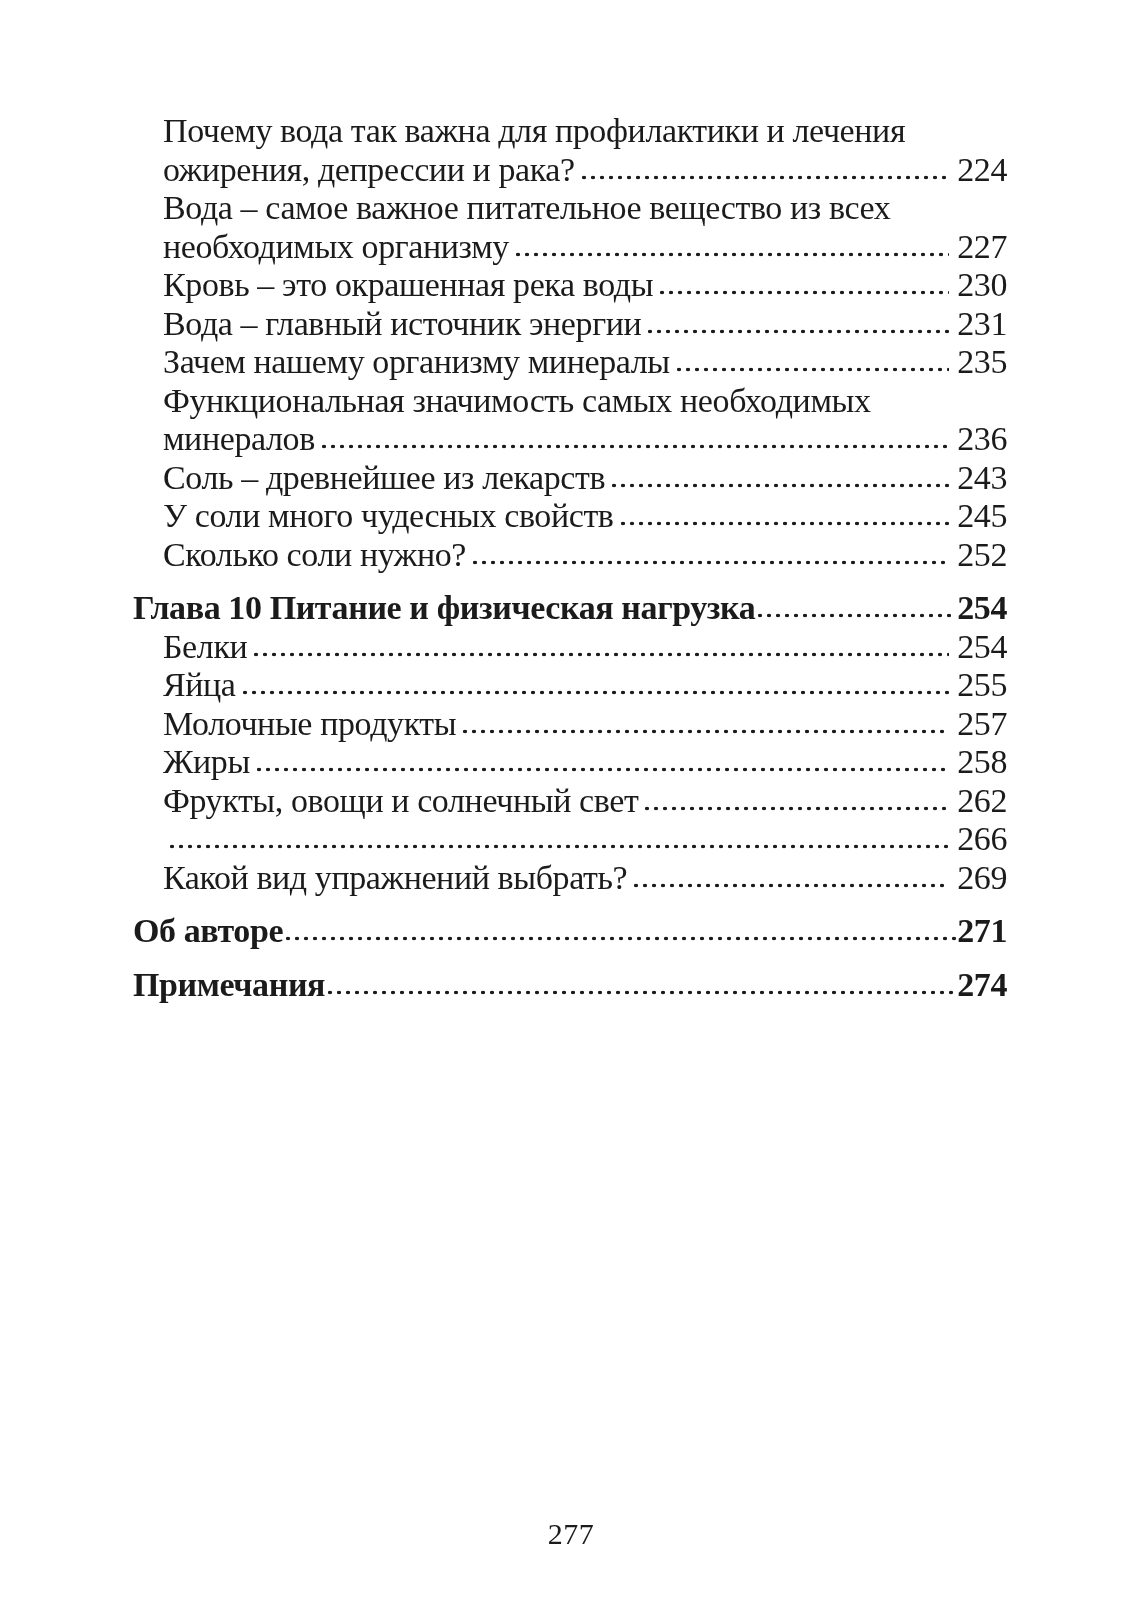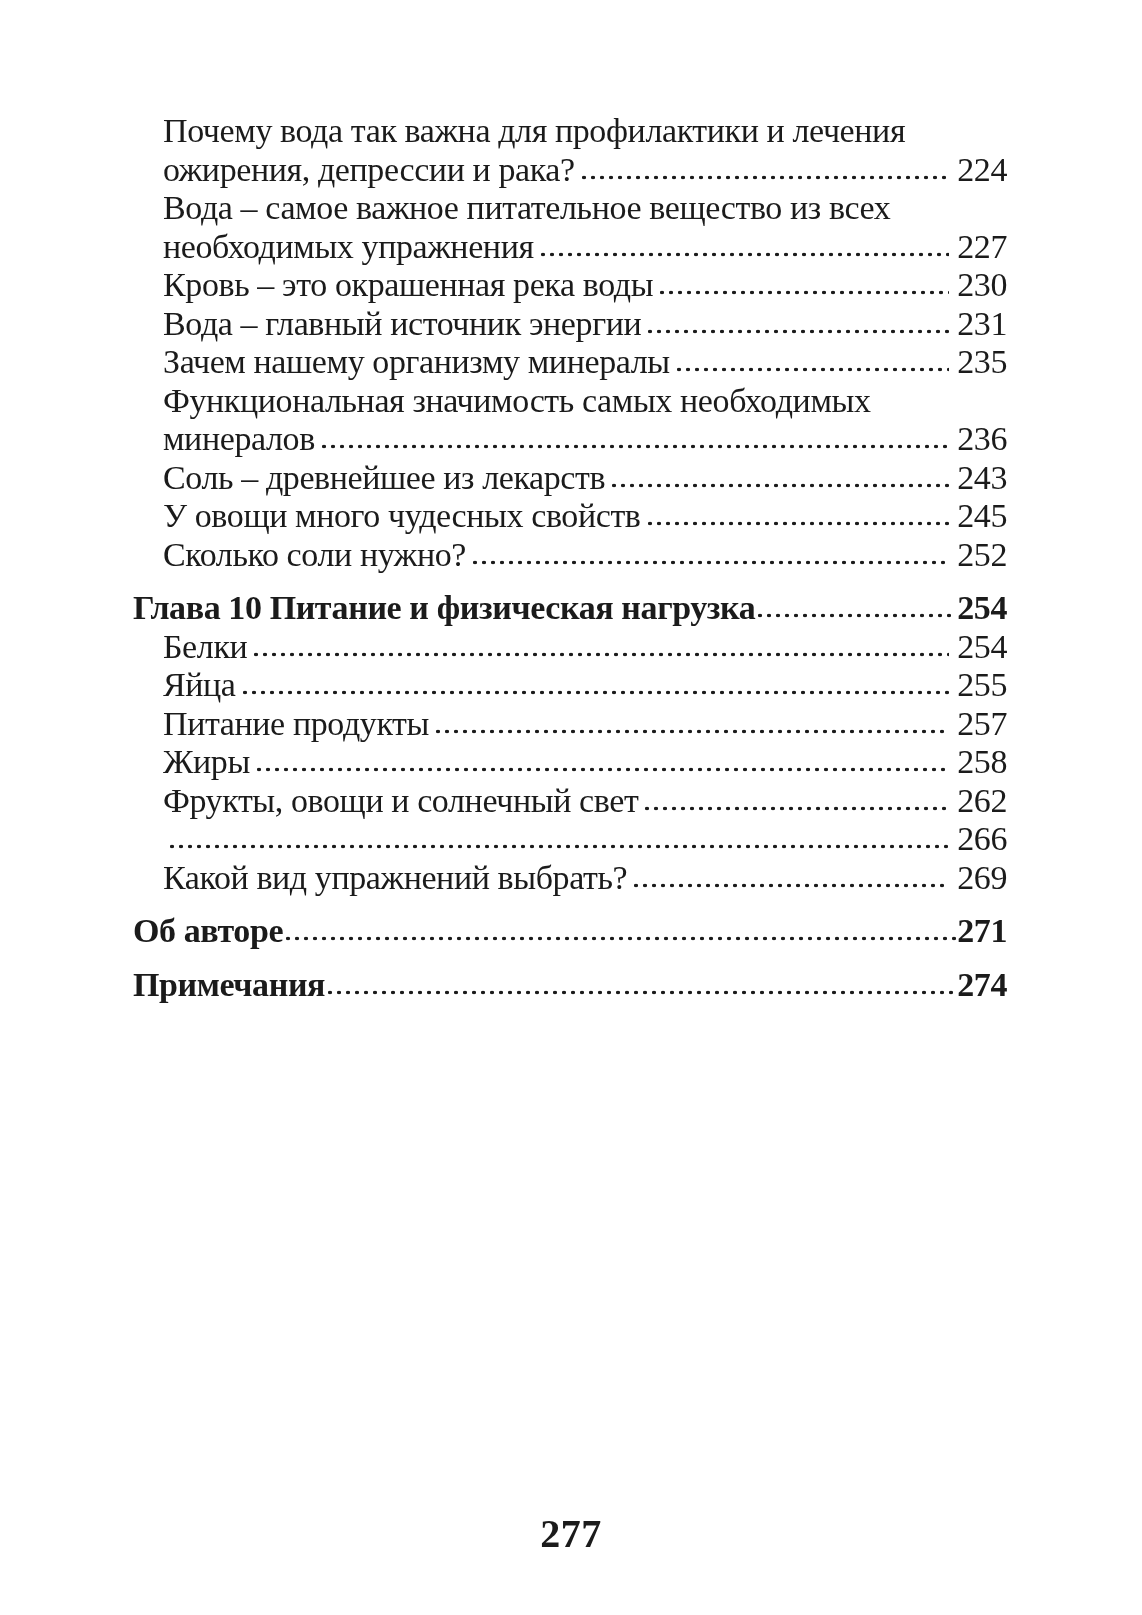--- a/index.html
+++ b/index.html
@@ -68,44 +68,43 @@
   }
   .chapter .page-num {
     margin-left: 1px;
   }
   .footer {
     position: absolute;
     top: 1516px;
     left: 0;
     width: 100%;
     text-align: center;
-    font-size: 40px;
+    font-size: 30px;
     line-height: 36px;
     letter-spacing: 0.5px;
-    font-weight: bold;
   }
 </style>
 </head>
 <body>
 
 <div class="book-page">
   <div class="toc">
       <div class="toc-row sub">
         <span class="title">Почему вода так важна для профилактики и лечения</span>
       </div>
       <div class="toc-row sub">
         <span class="title">ожирения, депрессии и рака?</span>
         <span class="leader"></span>
         <span class="page-num">224</span>
       </div>
       <div class="toc-row sub">
         <span class="title">Вода – самое важное питательное вещество из всех</span>
       </div>
       <div class="toc-row sub">
-        <span class="title">необходимых упражнения</span>
+        <span class="title">необходимых организму</span>
         <span class="leader"></span>
         <span class="page-num">227</span>
       </div>
       <div class="toc-row sub">
         <span class="title">Кровь – это окрашенная река воды</span>
         <span class="leader"></span>
         <span class="page-num">230</span>
       </div>
       <div class="toc-row sub">
         <span class="title">Вода – главный источник энергии</span>
@@ -124,21 +123,21 @@
         <span class="title">минералов</span>
         <span class="leader"></span>
         <span class="page-num">236</span>
       </div>
       <div class="toc-row sub">
         <span class="title">Соль – древнейшее из лекарств</span>
         <span class="leader"></span>
         <span class="page-num">243</span>
       </div>
       <div class="toc-row sub">
-        <span class="title">У овощи много чудесных свойств</span>
+        <span class="title">У соли много чудесных свойств</span>
         <span class="leader"></span>
         <span class="page-num">245</span>
       </div>
       <div class="toc-row sub">
         <span class="title">Сколько соли нужно?</span>
         <span class="leader"></span>
         <span class="page-num">252</span>
       </div>
       <div class="toc-row chapter">
         <span class="title">Глава 10 Питание и физическая нагрузка</span>
@@ -149,21 +148,21 @@
         <span class="title">Белки</span>
         <span class="leader"></span>
         <span class="page-num">254</span>
       </div>
       <div class="toc-row sub">
         <span class="title">Яйца</span>
         <span class="leader"></span>
         <span class="page-num">255</span>
       </div>
       <div class="toc-row sub">
-        <span class="title">Питание продукты</span>
+        <span class="title">Молочные продукты</span>
         <span class="leader"></span>
         <span class="page-num">257</span>
       </div>
       <div class="toc-row sub">
         <span class="title">Жиры</span>
         <span class="leader"></span>
         <span class="page-num">258</span>
       </div>
       <div class="toc-row sub">
         <span class="title">Фрукты, овощи и солнечный свет</span>

